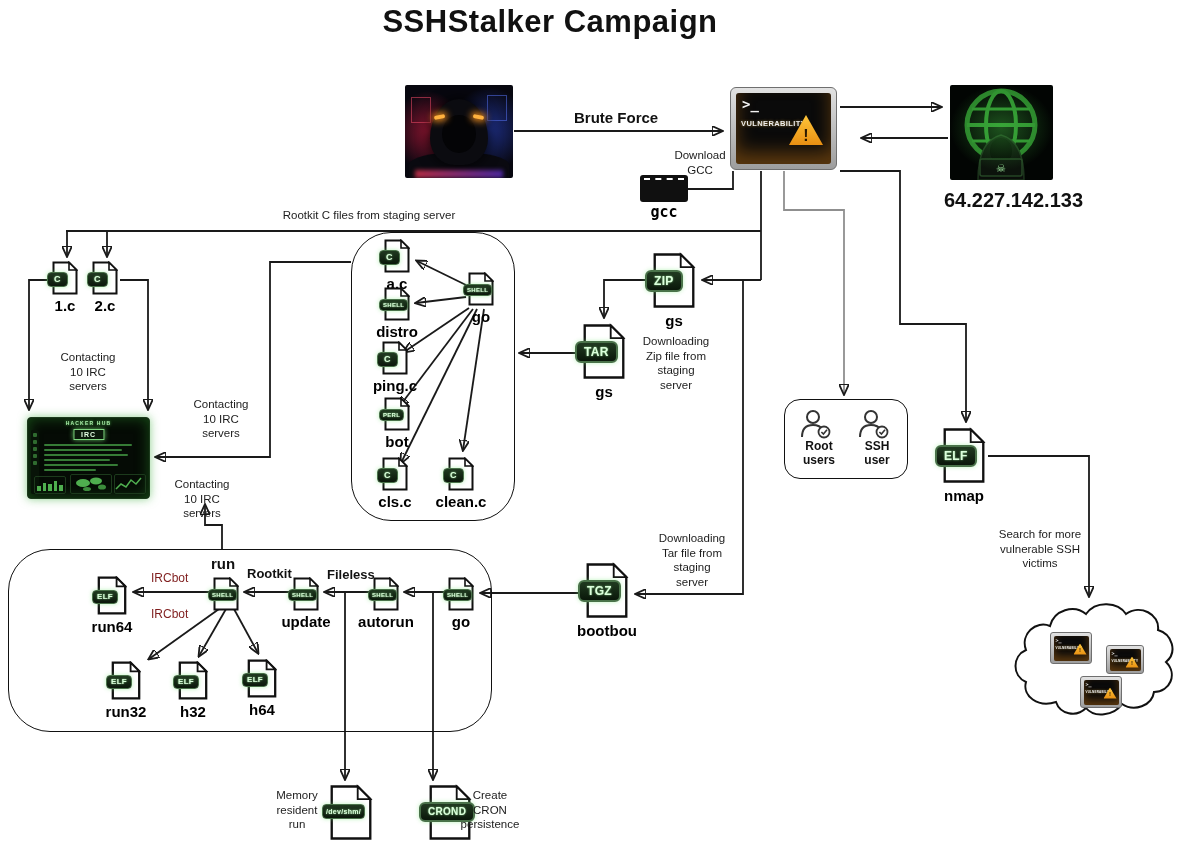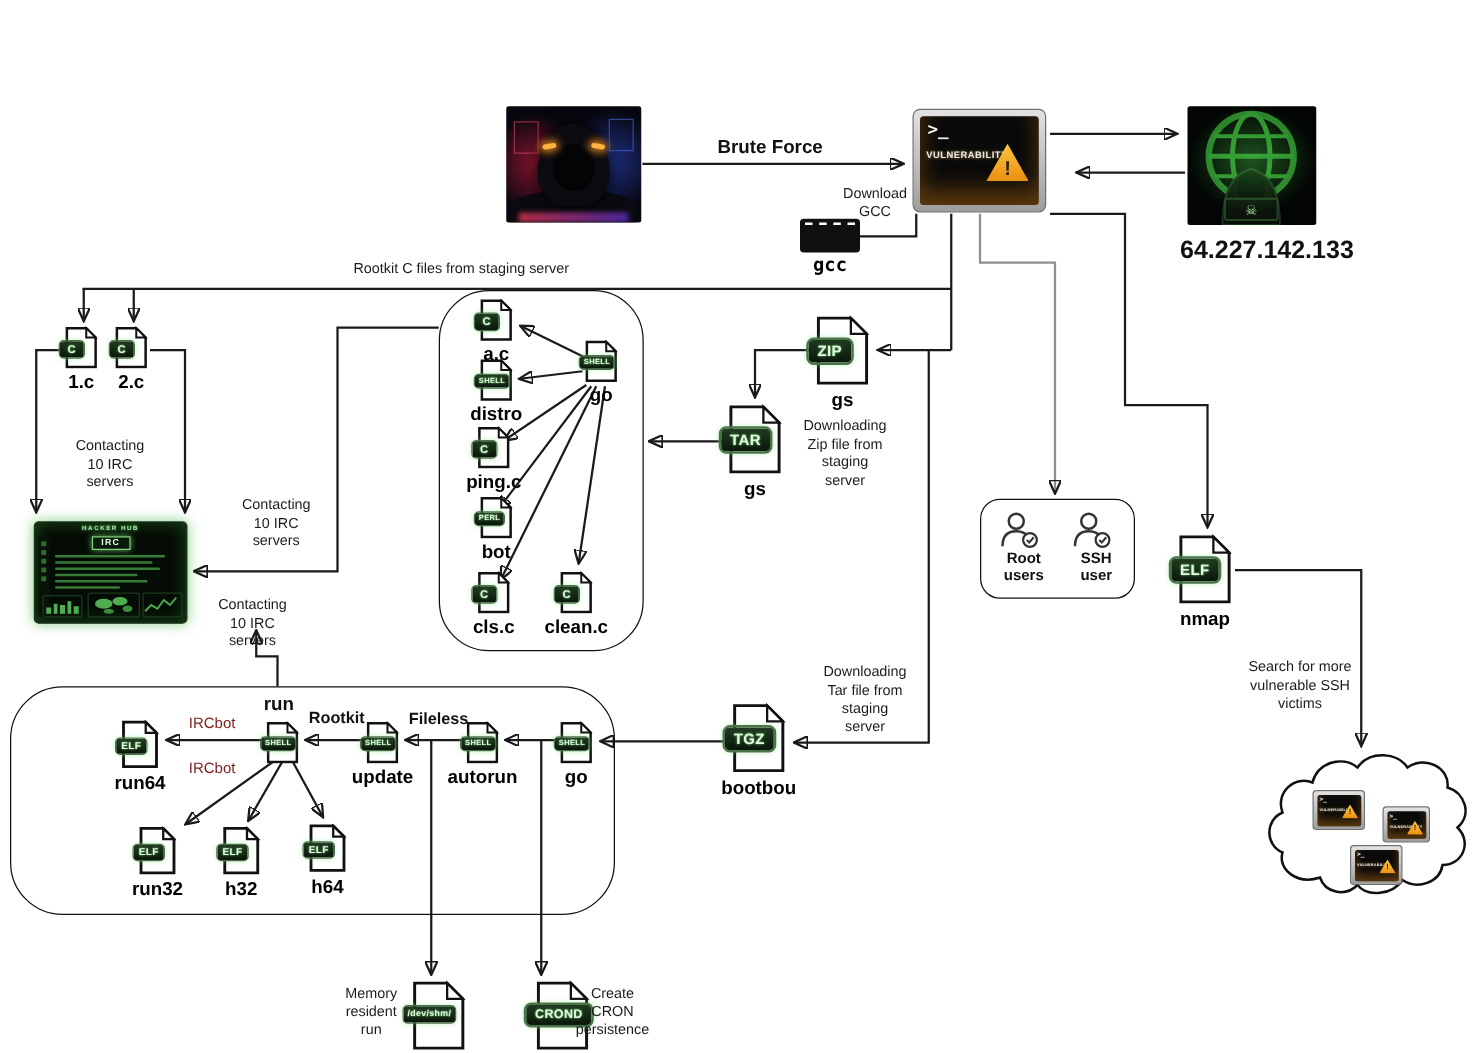--- a/index.html
+++ b/index.html
@@ -130,20 +130,21 @@
   
   .wm{position:absolute;left:1012px;top:770px;width:168px;height:70px;}
   .wm .txt{position:absolute;left:10px;top:10px;font-family:"DejaVu Serif",serif;font-style:italic;
        font-size:42px;color:#c6c6c6;letter-spacing:2px;}
 </style>
 </head>
 <body>
 
 <div class="canvas">
 
+  <div class="title">SSHStalker Campaign</div>
 
   <svg class="wires" width="1181" height="842">
     <defs>
       <marker id="m" viewBox="0 0 12 10" markerWidth="12" markerHeight="10" refX="10" refY="5" orient="auto" markerUnits="userSpaceOnUse">
           <path d="M0 0 L11 5 L0 10 Z" fill="#1a1a1a" stroke="none"></path>
         </marker>
       <marker id="mg" viewBox="0 0 12 10" markerWidth="12" markerHeight="10" refX="10" refY="5" orient="auto" markerUnits="userSpaceOnUse">
           <path d="M0 0 L11 5 L0 10 Z" fill="#1a1a1a" stroke="none"></path>
         </marker>
     </defs>

